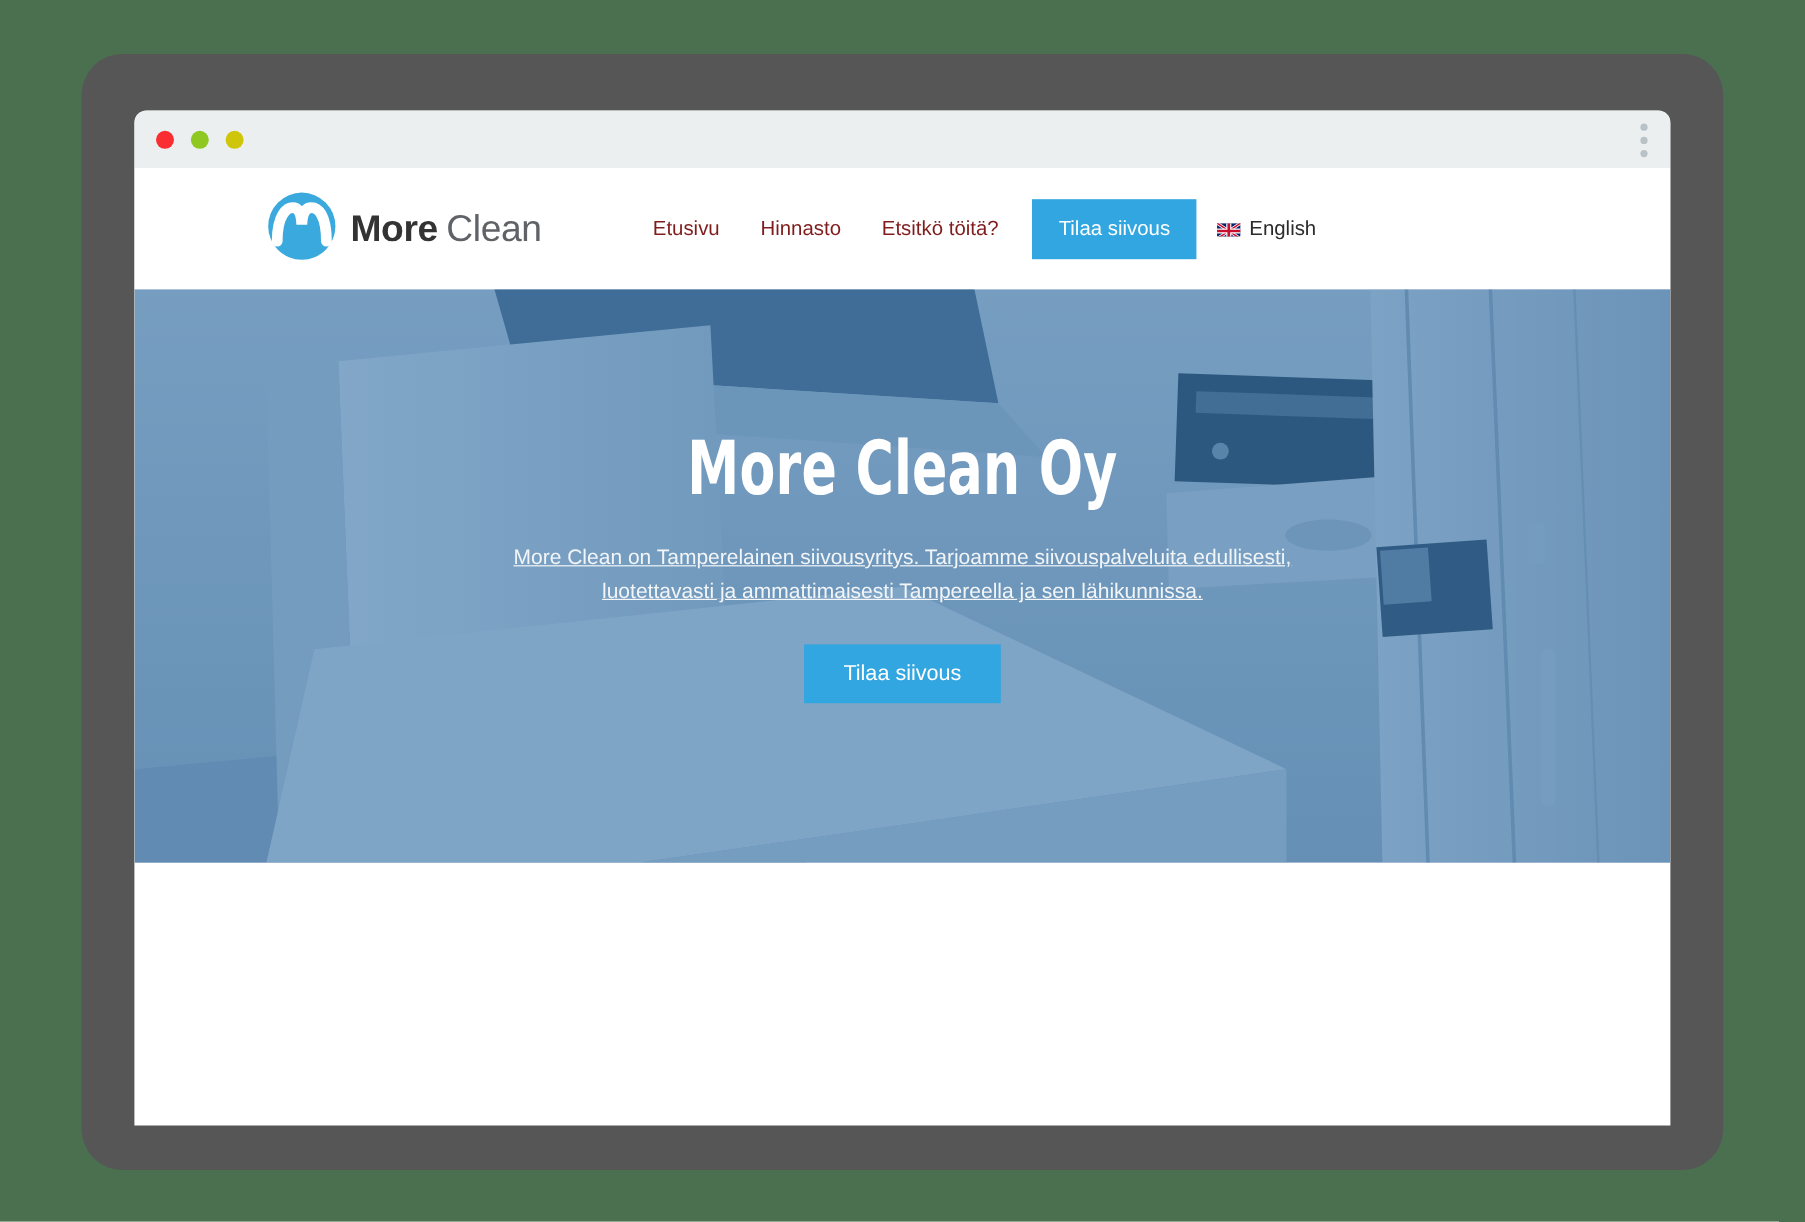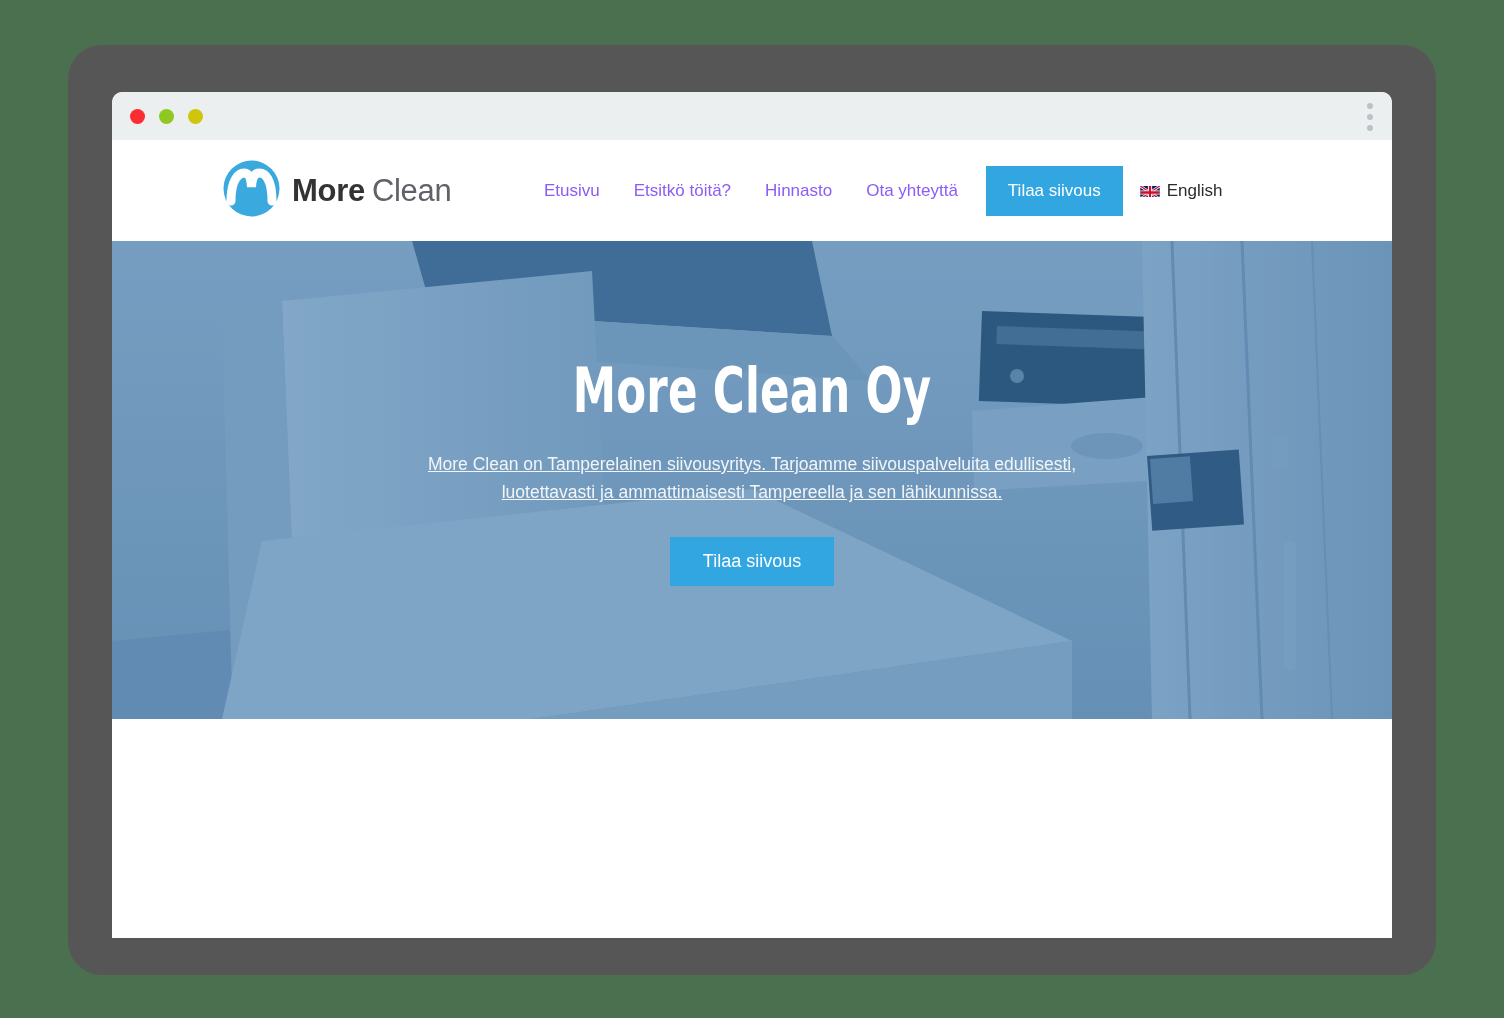--- a/index.html
+++ b/index.html
@@ -104,21 +104,21 @@
     top: 0;
     height: 101px;
     display: flex;
     align-items: stretch;
   }
   .nav-item {
     display: flex;
     align-items: center;
     padding: 0 17px;
     font-size: 17px;
-    color: #8b5cf6;
+    color: #7f1d1d;
     white-space: nowrap;
     cursor: pointer;
   }
   .nav-item .chev {
     margin-left: 11px;
     display: inline-block;
     width: 9px; height: 9px;
     border-right: 1.6px solid #4a4a4a;
     border-bottom: 1.6px solid #4a4a4a;
     transform: rotate(45deg) translate(-2px,-2px);
@@ -264,27 +264,24 @@
       <span class="logo-text">
         <span class="more">More</span><span class="clean">Clean</span>
       </span>
     </a>
 
     <nav class="main-nav">
       <div class="nav-item">
         <span>Etusivu</span>
       </div>
       <div class="nav-item">
+        <span>Hinnasto</span>
+      </div>
+      <div class="nav-item">
         <span>Etsitkö töitä?</span>
-      </div>
-      <div class="nav-item">
-        <span>Hinnasto</span>
-      </div>
-      <div class="nav-item">
-        <span>Ota yhteyttä</span>
       </div>
       <div class="nav-cta">
         <span>Tilaa siivous</span>
       </div>
       <div class="nav-lang">
         <span class="flag-uk">
           <svg width="20" height="13" viewBox="0 0 60 40">
             <rect width="60" height="40" fill="#012169"></rect>
             <path d="M0,0 L60,40 M60,0 L0,40" stroke="#ffffff" stroke-width="8"></path>
             <path d="M0,0 L60,40 M60,0 L0,40" stroke="#C8102E" stroke-width="4"></path>

